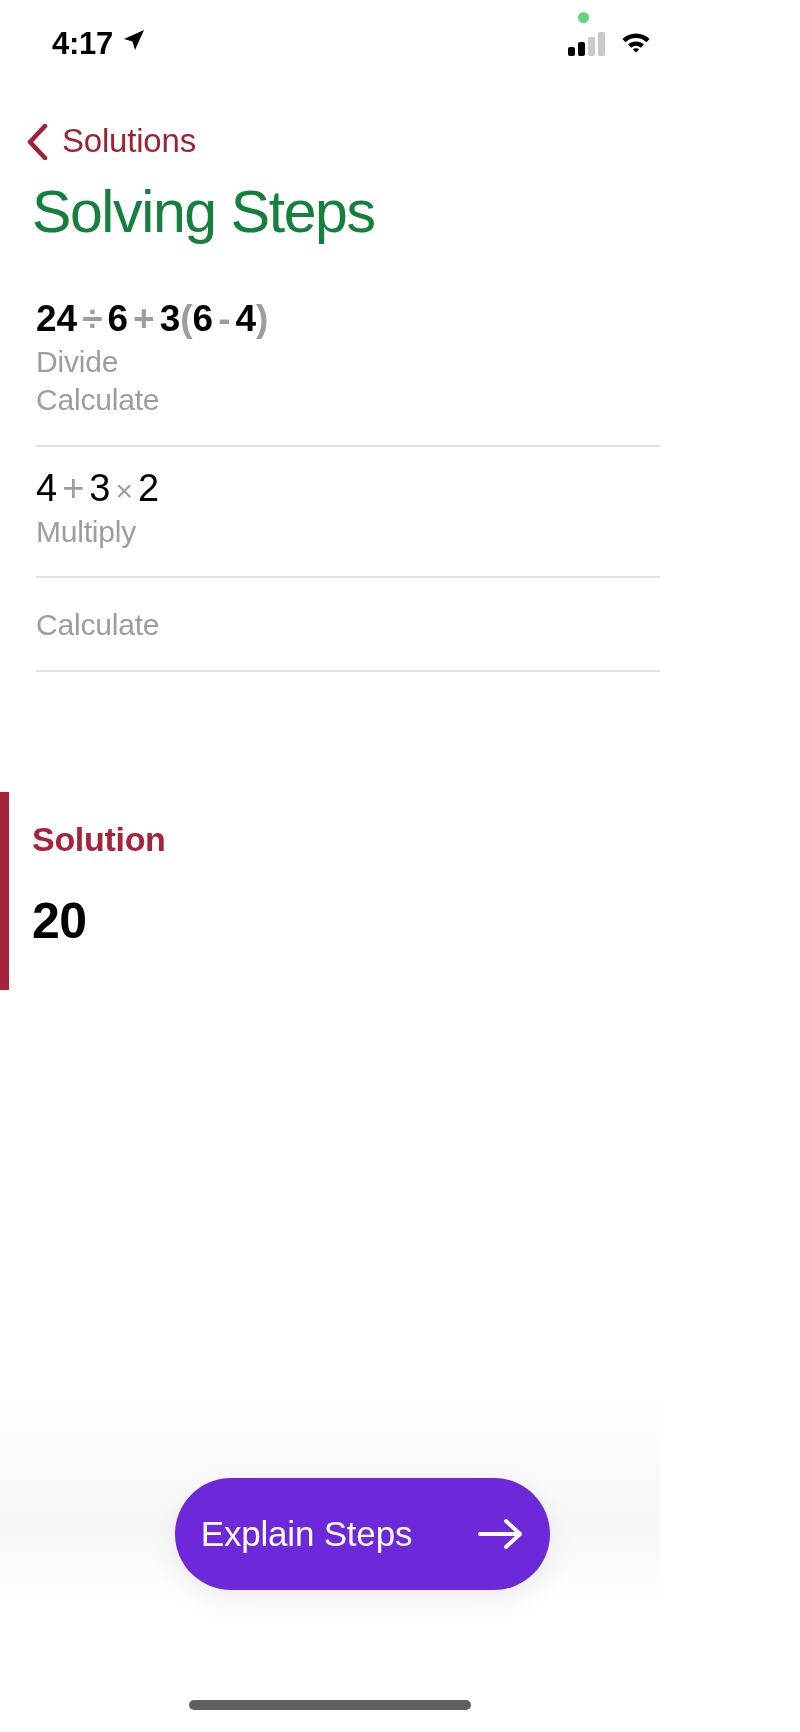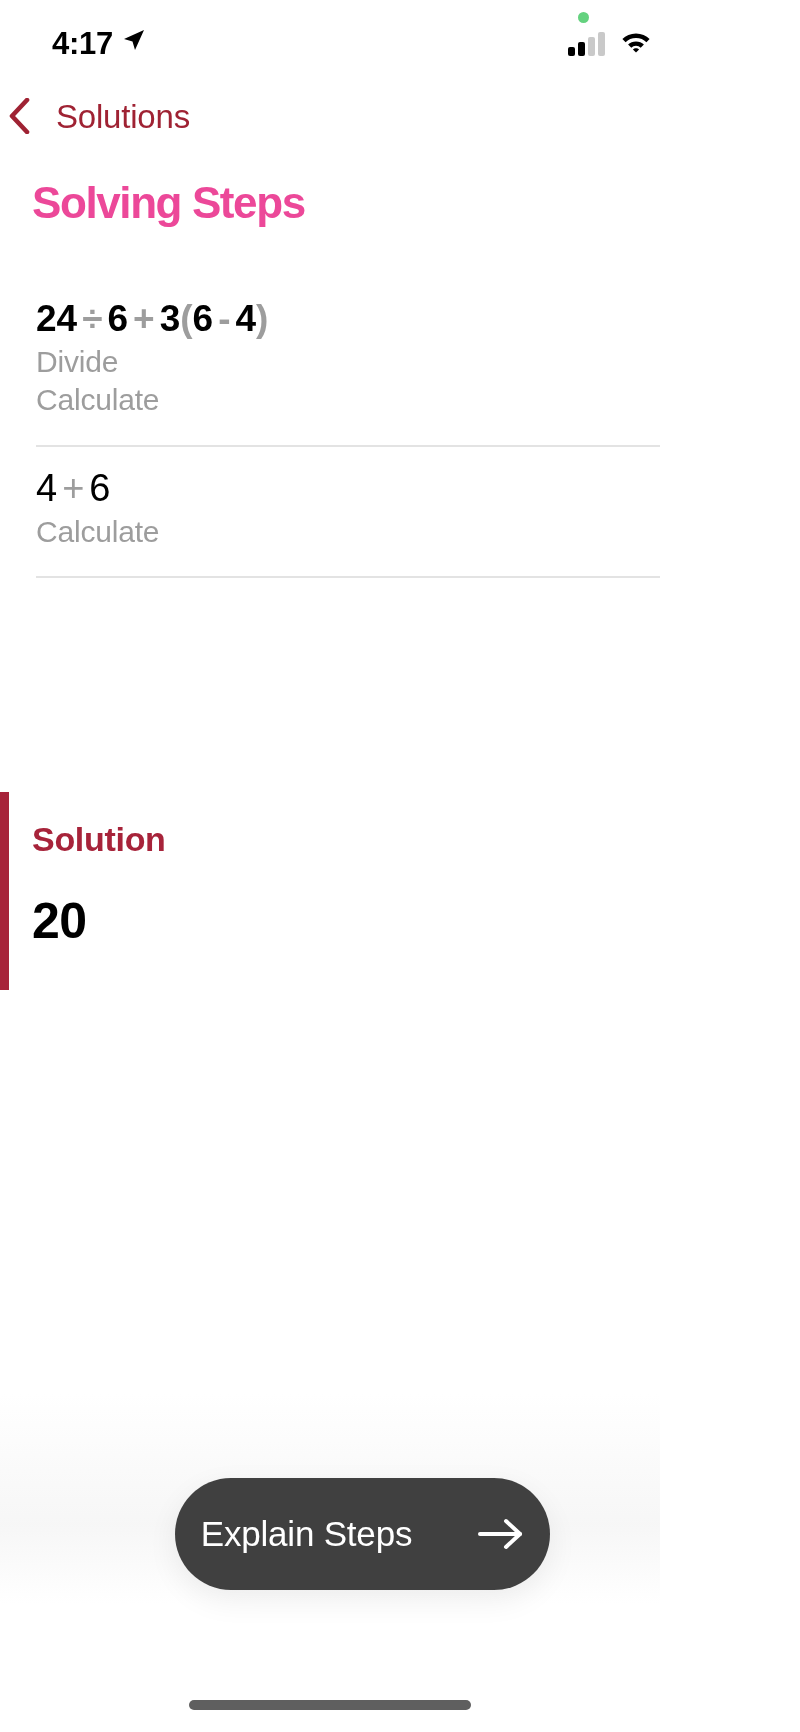--- a/index.html
+++ b/index.html
@@ -104,26 +104,26 @@
 
   
   .nav-bar {
     position: absolute;
     top: 98px; left: 0;
     width: 800px;
     height: 62px;
   }
   .back-btn {
     position: absolute;
-    left: 8px;
+    left: 26px;
     top: 0;
     height: 62px;
     display: flex;
-    align-items: flex-start;
-    gap: 26px;
+    align-items: flex-end;
+    gap: 14px;
     cursor: pointer;
   }
   .chevron-left { width: 22px; height: 36px; flex: none; }
   .back-label {
     font-size: 33px;
     color: #9f2233;
     letter-spacing: -0.2px;
   }
   .share-btn {
     position: absolute;
@@ -132,23 +132,23 @@
     width: 52px;
     height: 56px;
     cursor: pointer;
   }
 
   
   .page-title {
     position: absolute;
     left: 32px;
     top: 178px;
-    font-size: 44px;
-    font-weight: bold;
-    color: #ec4899;
+    font-size: 59px;
+    font-weight: normal;
+    color: #15803d;
     letter-spacing: -1.4px;
   }
 
   
   .steps {
     position: absolute;
     left: 4px;
     top: 278px;
     width: 800px;
   }
@@ -232,21 +232,21 @@
     background: linear-gradient(to bottom, rgba(255,255,255,0) 0%, rgba(246,246,246,0.95) 62%, #ffffff 100%);
     pointer-events: none;
   }
   .cta-button {
     position: absolute;
     left: 175px;
     top: 1478px;
     width: 375px;
     height: 112px;
     border-radius: 56px;
-    background: #404040;
+    background: #6d28d9;
     display: flex;
     align-items: center;
     justify-content: center;
     gap: 66px;
     cursor: pointer;
     box-shadow: 0 10px 30px rgba(0,0,0,0.07);
   }
   .cta-label {
     font-size: 35px;
     color: #ffffff;
@@ -322,23 +322,31 @@
       <div class="step-expr bold"><span>24</span><span class="op">÷</span><span>6</span><span class="op">+</span><span>3</span><span class="par">(</span><span>6</span><span class="op">-</span><span>4</span><span class="par">)</span></div>
       <div class="step-labels">
         <div class="step-label">Divide</div>
         <div class="step-label">Calculate</div>
       </div>
       <svg class="chevron-down" viewBox="0 0 36 24">
         <path d="M4 6 L18 19 L32 6" fill="none" stroke="#a8a8a8" stroke-width="3.2" stroke-linecap="round" stroke-linejoin="round"></path>
       </svg>
     </div>
 
-
     <div class="step">
-      <div class="step-expr"><span>4</span><span class="op">+</span><span>6</span></div>
+      <div class="step-expr"><span>4</span><span class="op">+</span><span>3</span><span class="op mul">×</span><span>2</span></div>
+      <div class="step-labels">
+        <div class="step-label">Multiply</div>
+      </div>
+      <svg class="chevron-down" viewBox="0 0 36 24">
+        <path d="M4 6 L18 19 L32 6" fill="none" stroke="#a8a8a8" stroke-width="3.2" stroke-linecap="round" stroke-linejoin="round"></path>
+      </svg>
+    </div>
+
+    <div class="step">
       <div class="step-labels">
         <div class="step-label">Calculate</div>
       </div>
       <svg class="chevron-down" viewBox="0 0 36 24">
         <path d="M4 6 L18 19 L32 6" fill="none" stroke="#a8a8a8" stroke-width="3.2" stroke-linecap="round" stroke-linejoin="round"></path>
       </svg>
     </div>
   </div>
 
   <div class="solution">

